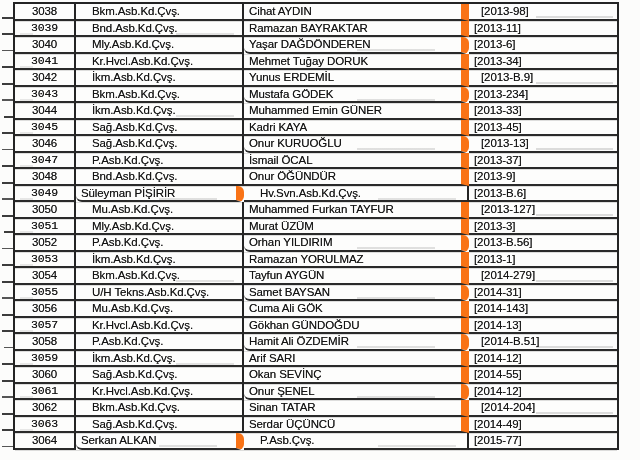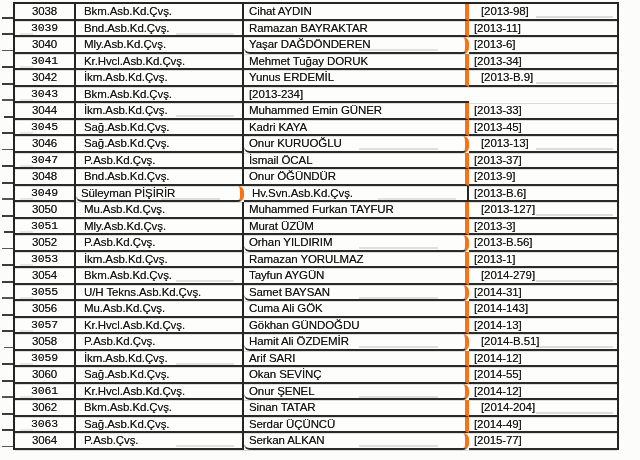--- a/index.html
+++ b/index.html
@@ -52,22 +52,22 @@
     display: flex;
     align-items: center;
     overflow: hidden;
     white-space: nowrap;
     font-size: 11.5px;
     color: #141414;
     letter-spacing: -0.1px;
     text-shadow: 0 0 0.5px rgba(10,10,10,0.65);
   }
   .cell.no   { justify-content: center; border-right: 2px solid #242424; }
-  .cell.rank { padding-left: 8px; border-right: 2px solid #242424; }
-  .cell.name { padding-left: 5px; border-right: 4px solid #f97316; }
+  .cell.rank { padding-left: 16px; border-right: 2px solid #242424; }
+  .cell.name { padding-left: 5px; border-right: 8px solid #f97316; }
   .cell.code { padding-left: 5px; }
 
   
   .t-row:nth-child(3n) .cell.name {
     background-image: linear-gradient(to right, transparent 52%, rgba(70,70,70,0.16) 52%, rgba(70,70,70,0.16) 88%, transparent 88%);
     background-repeat: no-repeat; background-position: 0 12px; background-size: 100% 2px; border-radius: 6px;
   }
   .t-row:nth-child(4n+1) .cell.code {
     background-image: linear-gradient(to right, transparent 45%, rgba(70,70,70,0.18) 45%, rgba(70,70,70,0.18) 97%, transparent 97%);
     background-repeat: no-repeat; background-position: 0 12px; background-size: 100% 2px; padding-left: 12px;
@@ -141,20 +141,21 @@
       </div>
       <div class="t-row">
         <div class="cell no">3042</div>
         <div class="cell rank">İkm.Asb.Kd.Çvş.</div>
         <div class="cell name">Yunus ERDEMİL</div>
         <div class="cell code">[2013-B.9]</div>
       </div>
       <div class="t-row">
         <div class="cell no">3043</div>
         <div class="cell rank">Bkm.Asb.Kd.Çvş.</div>
+        <div class="cell name">Mustafa GÖDEK</div>
         <div class="cell code">[2013-234]</div>
       </div>
       <div class="t-row">
         <div class="cell no">3044</div>
         <div class="cell rank">İkm.Asb.Kd.Çvş.</div>
         <div class="cell name">Muhammed Emin GÜNER</div>
         <div class="cell code">[2013-33]</div>
       </div>
       <div class="t-row">
         <div class="cell no">3045</div>
@@ -265,18 +266,18 @@
         <div class="cell code">[2014-204]</div>
       </div>
       <div class="t-row">
         <div class="cell no">3063</div>
         <div class="cell rank">Sağ.Asb.Kd.Çvş.</div>
         <div class="cell name">Serdar ÜÇÜNCÜ</div>
         <div class="cell code">[2014-49]</div>
       </div>
       <div class="t-row">
         <div class="cell no">3064</div>
+        <div class="cell name">Serkan ALKAN</div>
         <div class="cell rank">P.Asb.Çvş.</div>
-        <div class="cell name">Serkan ALKAN</div>
         <div class="cell code">[2015-77]</div>
       </div>
     </div>
 </div>
 
 </body></html>

